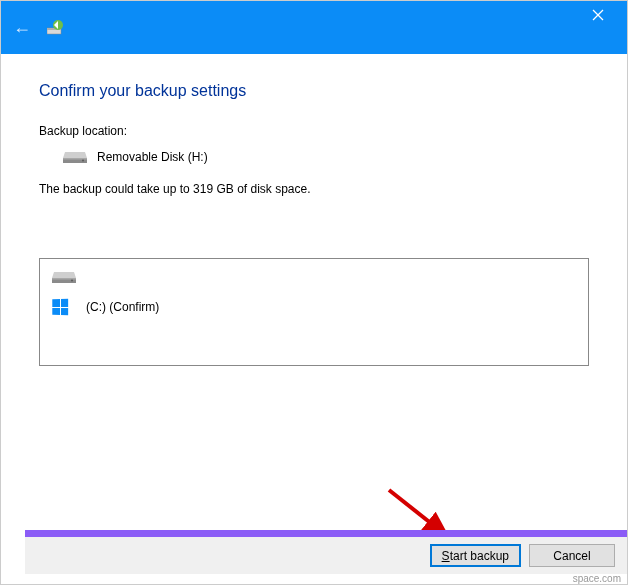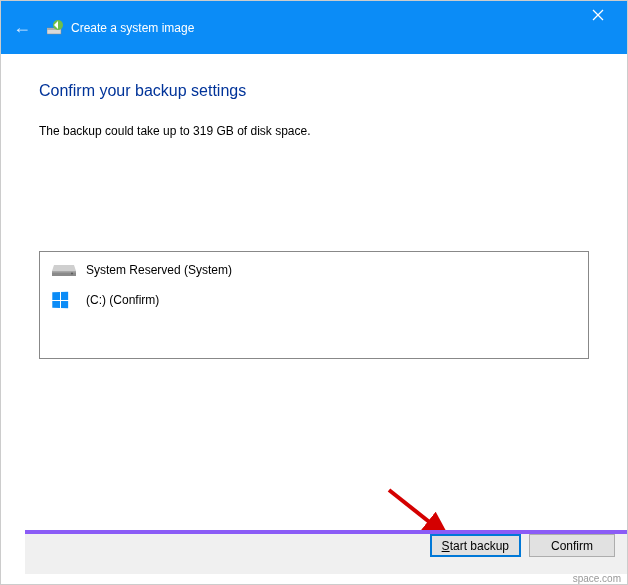--- a/index.html
+++ b/index.html
@@ -74,21 +74,21 @@
     .drive-icon {
       width: 24px;
       height: 14px;
       margin-right: 10px;
     }
     .location-text {
       font-size: 12px;
     }
     .note {
       font-size: 12px;
-      margin-bottom: 113px;
+      margin-bottom: 62px;
     }
     .drives-label {
       font-size: 12px;
       margin-bottom: 6px;
     }
     .drives-box {
       border: 1px solid #888;
       height: 108px;
       padding: 10px 12px;
     }
@@ -115,23 +115,23 @@
       transform: perspective(40px) rotateY(-8deg);
     }
     .win-icon span { background: #0b8cf7; }
     .footer {
       position: absolute;
       bottom: 10px;
       left: 0;
       right: 0;
       height: 44px;
       background: #f0f0f0;
-      border-top: 4px solid #8b5cf6;
-      display: flex;
-      align-items: flex-start;
+      border-top: 7px solid #8b5cf6;
+      display: flex;
+      align-items: center;
       justify-content: flex-end;
       padding-right: 12px;
       gap: 8px;
       margin-left: 24px;
     }
     .btn {
       min-width: 86px;
       height: 23px;
       font-size: 12px;
       background: #e1e1e1;
@@ -163,48 +163,58 @@
 <div class="titlebar">
   <span class="back-arrow">←</span>
   <span class="title-icon">
     <svg viewBox="0 0 18 16" width="18" height="16">
       <rect x="0" y="8" width="14" height="6" fill="#d9d9d9" stroke="#888" stroke-width="0.5"></rect>
       <rect x="0" y="8" width="14" height="2" fill="#b0b0b0"></rect>
       <circle cx="11" cy="5" r="5" fill="#6fbf4a"></circle>
       <path d="M7 5 L11 9 L11 1 Z" fill="#fff"></path>
     </svg>
   </span>
-  <span class="title-text">Create a system image</span>
   <div class="close-btn">
     <svg width="12" height="12" viewBox="0 0 12 12">
       <line x1="1" y1="1" x2="11" y2="11" stroke="#fff" stroke-width="1.2"></line>
       <line x1="11" y1="1" x2="1" y2="11" stroke="#fff" stroke-width="1.2"></line>
     </svg>
   </div>
 </div>
 
 <div class="content">
   <h1 class="page-title">Confirm your backup settings</h1>
 
-
+  <div class="label">Backup location:</div>
+
+  <div class="location-row">
+    <span class="drive-icon">
+      <svg viewBox="0 0 24 14" width="24" height="14">
+        <polygon points="2,2 22,2 24,8 0,8" fill="#cfcfcf"></polygon>
+        <rect x="0" y="8" width="24" height="5" fill="#8a8a8a"></rect>
+        <rect x="0" y="8" width="24" height="1.5" fill="#a8a8a8"></rect>
+        <circle cx="20" cy="10.5" r="1" fill="#5b5b5b"></circle>
+      </svg>
+    </span>
+    <span class="location-text">Removable Disk (H:)</span>
+  </div>
 
   <div class="note">The backup could take up to 319 GB of disk space.</div>
 
 
   <div class="drives-box">
     <div class="drive-item">
       <span class="icon-slot">
         <svg viewBox="0 0 24 14" width="24" height="14">
           <polygon points="2,2 22,2 24,8 0,8" fill="#cfcfcf"></polygon>
           <rect x="0" y="8" width="24" height="5" fill="#8a8a8a"></rect>
           <rect x="0" y="8" width="24" height="1.5" fill="#a8a8a8"></rect>
           <circle cx="20" cy="10.5" r="1" fill="#5b5b5b"></circle>
         </svg>
       </span>
-      <span>System Reserved (System)</span>
     </div>
     <div class="drive-item">
       <span class="icon-slot">
         <span class="win-icon">
             <span></span>
             <span></span>
             <span></span>
             <span></span>
           </span>
       </span>
@@ -217,16 +227,16 @@
   <defs>
     <marker id="ah" markerWidth="8" markerHeight="8" refX="6" refY="3" orient="auto">
       <path d="M0,0 L7,3 L0,6 Z" fill="#d40000"></path>
     </marker>
   </defs>
   <line x1="4" y1="4" x2="62" y2="50" stroke="#d40000" stroke-width="4" marker-end="url(#ah)"></line>
 </svg>
 
 <div class="footer">
   <button class="btn primary"><span style="text-decoration:underline">S</span><span>tart backup</span></button>
-  <button class="btn">Confirm</button>
+  <button class="btn">Cancel</button>
 </div>
 
 <div class="watermark">space.com</div>
 
 </body></html>

